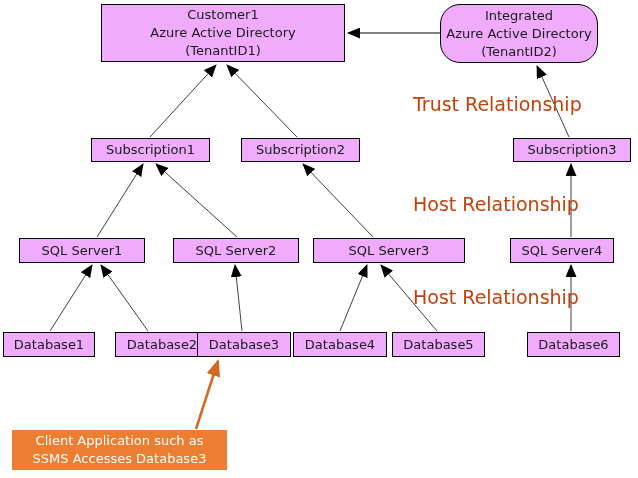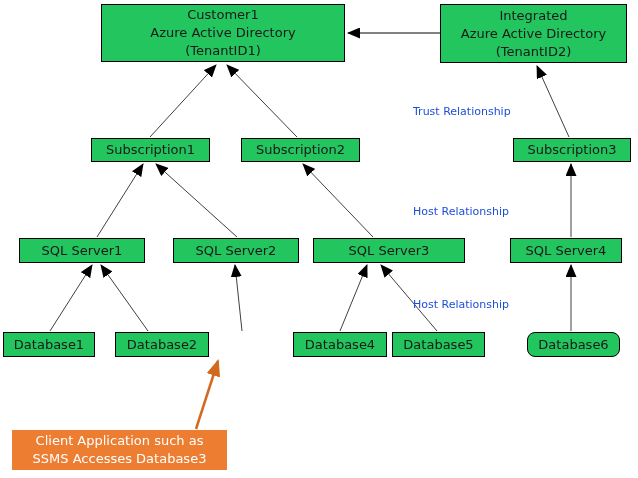--- a/index.html
+++ b/index.html
@@ -19,37 +19,36 @@
     position: absolute;
     left: 0;
     top: 0;
     width: 638px;
     height: 478px;
   }
   .node {
     position: absolute;
     box-sizing: border-box;
     border: 1px solid #000000;
-    background: #22c55e;
+    background: #f0abfc;
     color: #1a1a1a;
     font-size: 13px;
     display: flex;
     flex-direction: column;
     align-items: center;
     justify-content: center;
     text-align: center;
     line-height: 18px;
     white-space: nowrap;
   }
   .edge-label {
     position: absolute;
-    color: #1d4ed8;
-    font-size: 11px;
+    color: #c2410c;
+    font-size: 19px;
     white-space: nowrap;
-    margin-top: 12px;
   }
   .callout {
     position: absolute;
     box-sizing: border-box;
     background: #ED7D31;
     color: #ffffff;
     font-size: 13px;
     line-height: 18px;
     display: flex;
     flex-direction: column;
@@ -93,21 +92,21 @@
 
     <line x1="196" y1="429" x2="218" y2="361" stroke="#D2691E" stroke-width="2.5" marker-end="url(#ah-orange)"></line>
   </svg>
 
   <div class="node" style="left:101px; top:4px; width:244px; height:58px;">
     <span>Customer1</span>
     <span>Azure Active Directory</span>
     <span>(TenantID1)</span>
   </div>
 
-  <div class="node" style="left:440px; top:4px; width:187px; height:59px;">
+  <div class="node" style="left:440px; top:4px; width:158px; height:59px;border-radius:20px;">
     <span>Integrated</span>
     <span>Azure Active Directory</span>
     <span>(TenantID2)</span>
   </div>
 
   <div class="node" style="left:91px; top:138px; width:119px; height:24px;">
     <span>Subscription1</span>
   </div>
   <div class="node" style="left:241px; top:138px; width:119px; height:24px;">
     <span>Subscription2</span>
@@ -118,37 +117,40 @@
 
   <div class="node" style="left:19px; top:238px; width:126px; height:25px;">
     <span>SQL Server1</span>
   </div>
   <div class="node" style="left:173px; top:238px; width:126px; height:25px;">
     <span>SQL Server2</span>
   </div>
   <div class="node" style="left:313px; top:238px; width:152px; height:25px;">
     <span>SQL Server3</span>
   </div>
-  <div class="node" style="left:510px; top:238px; width:112px; height:25px;">
+  <div class="node" style="left:510px; top:238px; width:104px; height:25px;">
     <span>SQL Server4</span>
   </div>
 
   <div class="node" style="left:3px; top:332px; width:92px; height:25px;">
     <span>Database1</span>
   </div>
   <div class="node" style="left:115px; top:332px; width:94px; height:25px;">
     <span>Database2</span>
   </div>
+  <div class="node" style="left:197px; top:332px; width:94px; height:25px;">
+    <span>Database3</span>
+  </div>
   <div class="node" style="left:293px; top:332px; width:94px; height:25px;">
     <span>Database4</span>
   </div>
   <div class="node" style="left:392px; top:332px; width:93px; height:25px;">
     <span>Database5</span>
   </div>
-  <div class="node" style="left:527px; top:332px; width:93px; height:25px;border-radius:8px;">
+  <div class="node" style="left:527px; top:332px; width:93px; height:25px;">
     <span>Database6</span>
   </div>
 
   <div class="edge-label" style="left:413px; top:93px;">Trust Relationship</div>
   <div class="edge-label" style="left:413px; top:193px;">Host Relationship</div>
   <div class="edge-label" style="left:413px; top:286px;">Host Relationship</div>
 
   <div class="callout" style="left:12px; top:430px; width:215px; height:40px;">
     <span>Client Application such as</span>
     <span>SSMS Accesses Database3</span>

